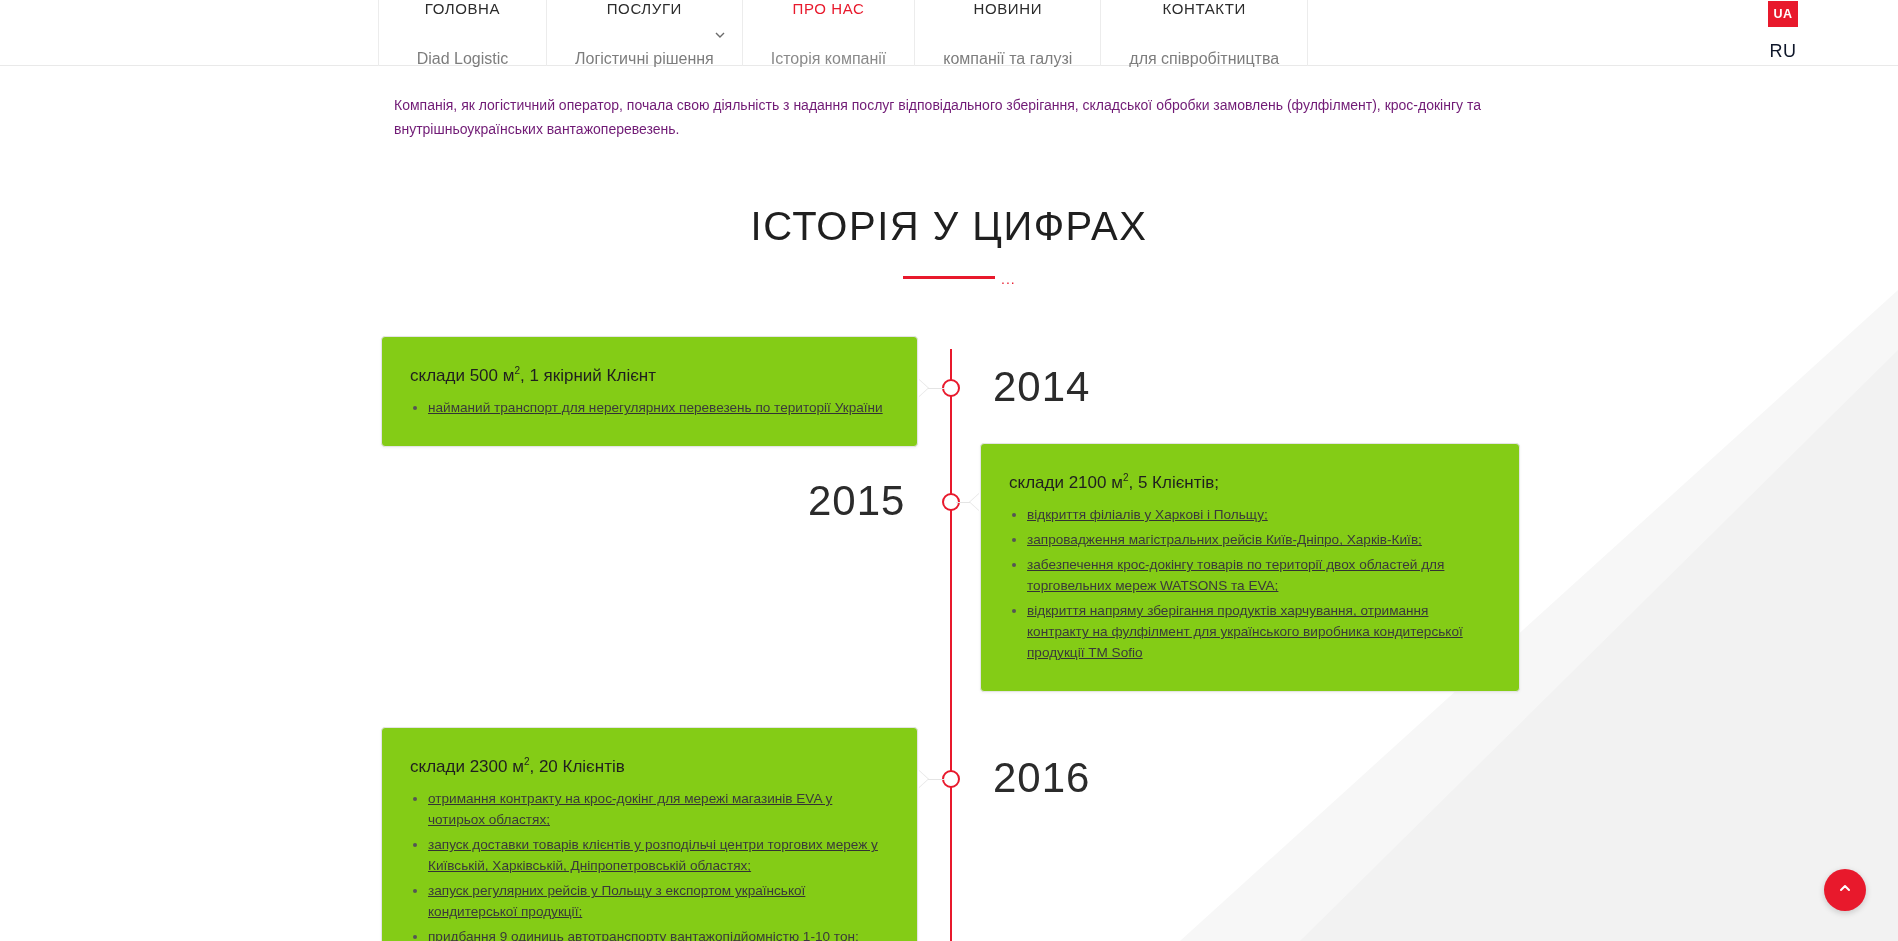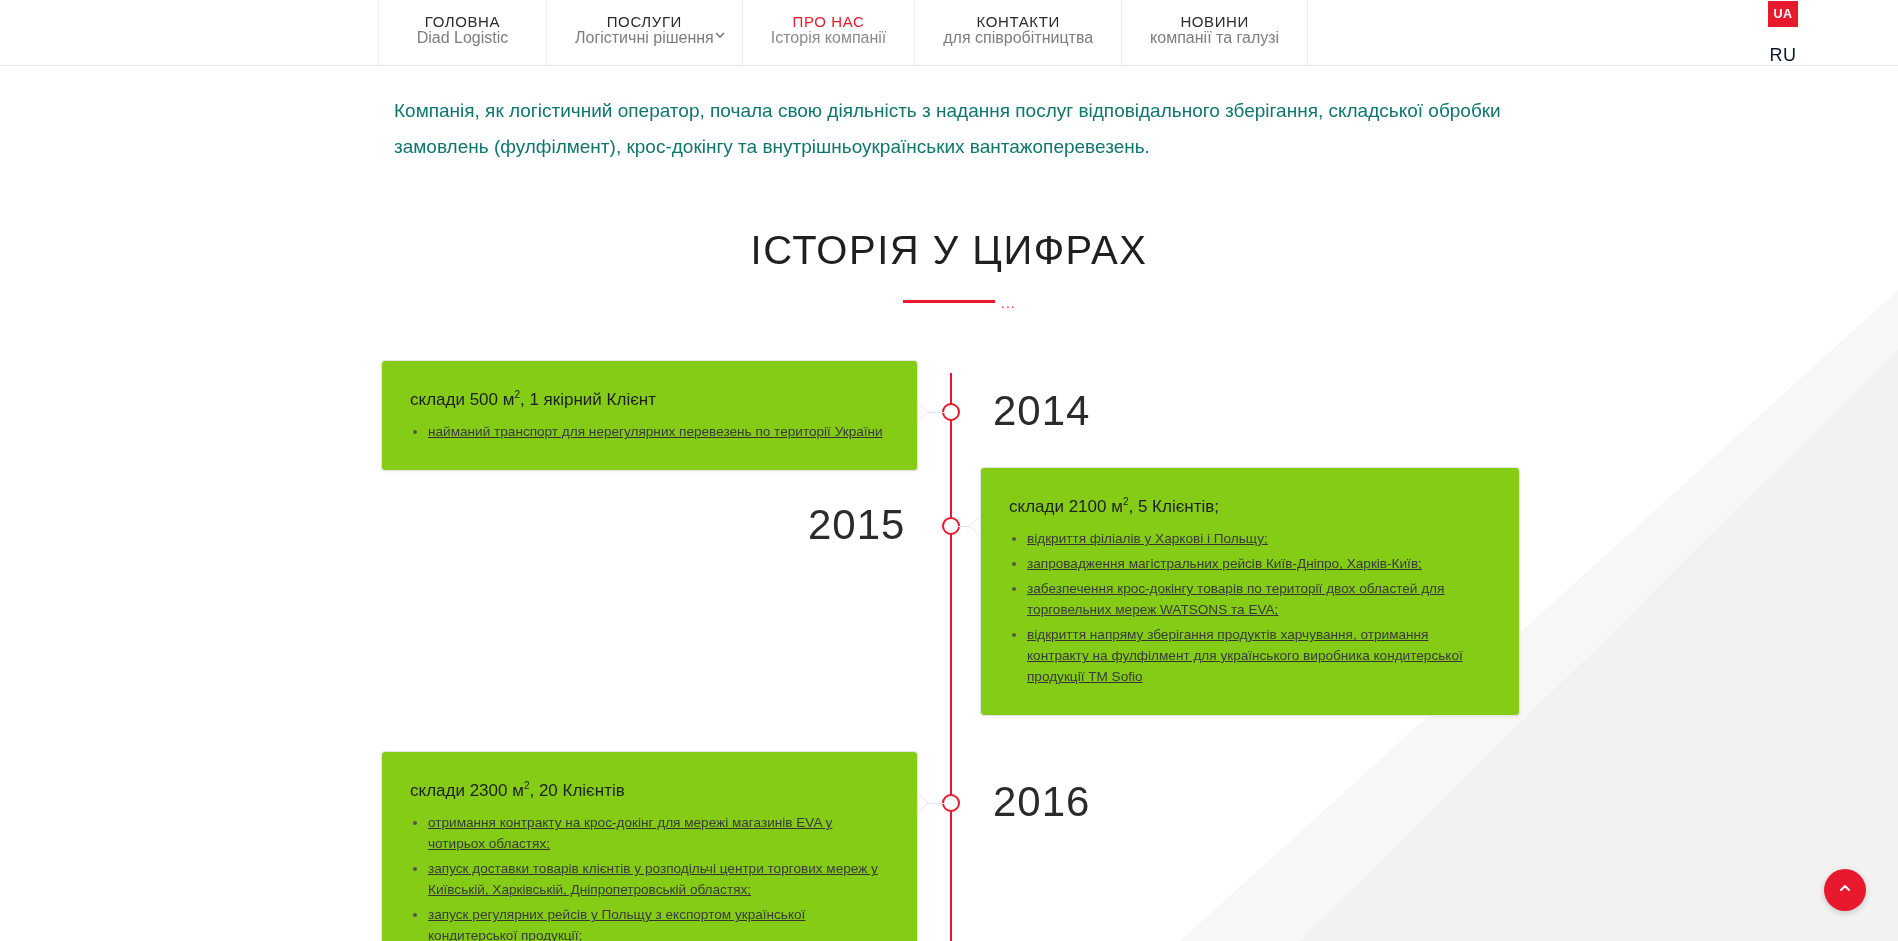--- a/index.html
+++ b/index.html
@@ -39,25 +39,25 @@
     display: flex;
     align-items: stretch;
   }
   .nav {
     display: flex;
     align-items: stretch;
     margin-left: 378px;
     height: 66px;
   }
   .nav-item {
-    padding: 13px 28px;
+    padding: 0 28px;
     min-width: 168px;
     display: flex;
     flex-direction: column;
-    justify-content: flex-start;
+    justify-content: space-between;
     align-items: center;
     border-left: 1px solid #ececec;
     position: relative;
     cursor: pointer;
   }
   .nav-item:last-of-type { border-right: 1px solid #ececec; }
   .nav-title {
     font-size: 15px;
     letter-spacing: 0.6px;
     color: #2b2b2b;
@@ -86,21 +86,21 @@
   
   .lang-wrap {
     position: absolute;
     right: 80px;
     top: 0;
     height: 66px;
     width: 70px;
     display: flex;
     flex-direction: column;
     align-items: center;
-    justify-content: space-between;
+    justify-content: flex-start;
     padding-top: 1px;
   }
   .lang-active {
     background: #e8192c;
     color: #fff;
     font-size: 12.5px;
     font-weight: 700;
     letter-spacing: 0.5px;
     width: 30px;
     height: 26px;
@@ -116,23 +116,23 @@
     letter-spacing: 0.5px;
     cursor: pointer;
   }
 
   
   .intro {
     position: relative;
     z-index: 3;
     margin: 27px 0 0 394px;
     width: 1110px;
-    font-size: 19px;
-    line-height: 36px;
-    color: #0f766e;
+    font-size: 14px;
+    line-height: 24px;
+    color: #701a75;
   }
 
   
   .section-title-wrap {
     position: relative;
     z-index: 3;
     margin-top: 62px;
     text-align: center;
   }
   .section-title {
@@ -293,27 +293,27 @@
           </svg>
       </span>
     </div>
 
     <div class="nav-item active">
       <span class="nav-title">ПРО НАС</span>
       <span class="nav-sub">Історія компанії</span>
     </div>
 
     <div class="nav-item">
+      <span class="nav-title">НОВИНИ</span>
+      <span class="nav-sub">компанії та галузі</span>
+    </div>
+
+    <div class="nav-item">
       <span class="nav-title">КОНТАКТИ</span>
       <span class="nav-sub">для співробітництва</span>
-    </div>
-
-    <div class="nav-item">
-      <span class="nav-title">НОВИНИ</span>
-      <span class="nav-sub">компанії та галузі</span>
     </div>
   </nav>
 
   <div class="lang-wrap">
     <div class="lang-active">UA</div>
     <div class="lang-alt">RU</div>
   </div>
 </div>
 
 <p class="intro">Компанія, як логістичний оператор, почала свою діяльність з надання послуг відповідального зберігання, складської обробки замовлень (фулфілмент), крос-докінгу та внутрішньоукраїнських вантажоперевезень.</p>

